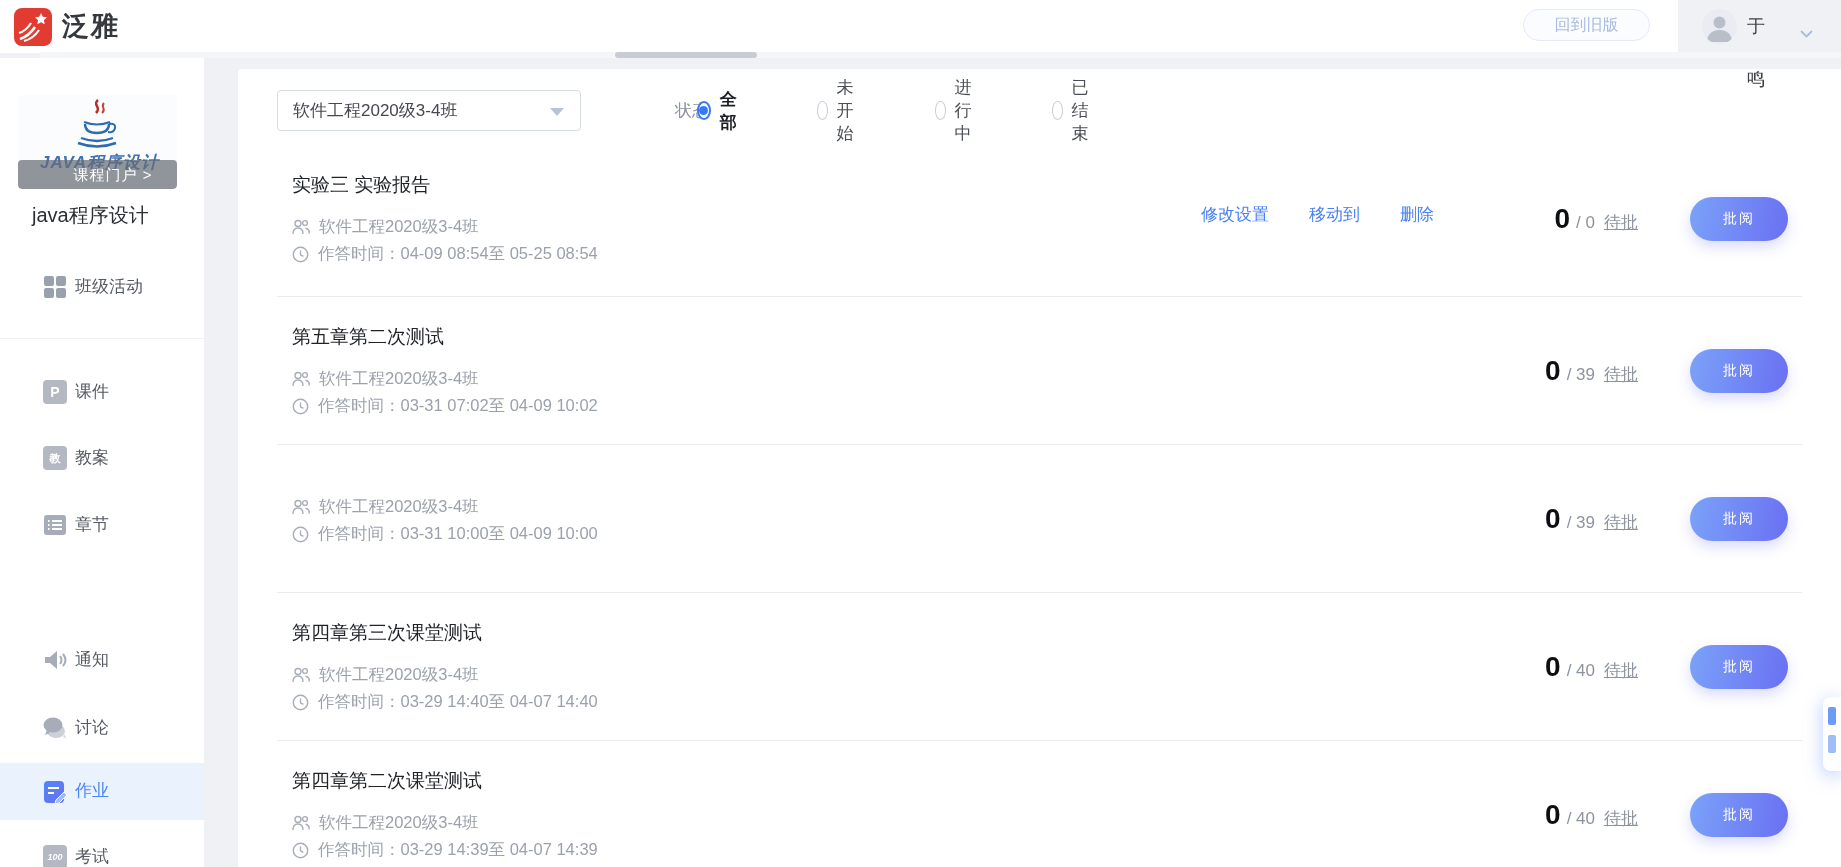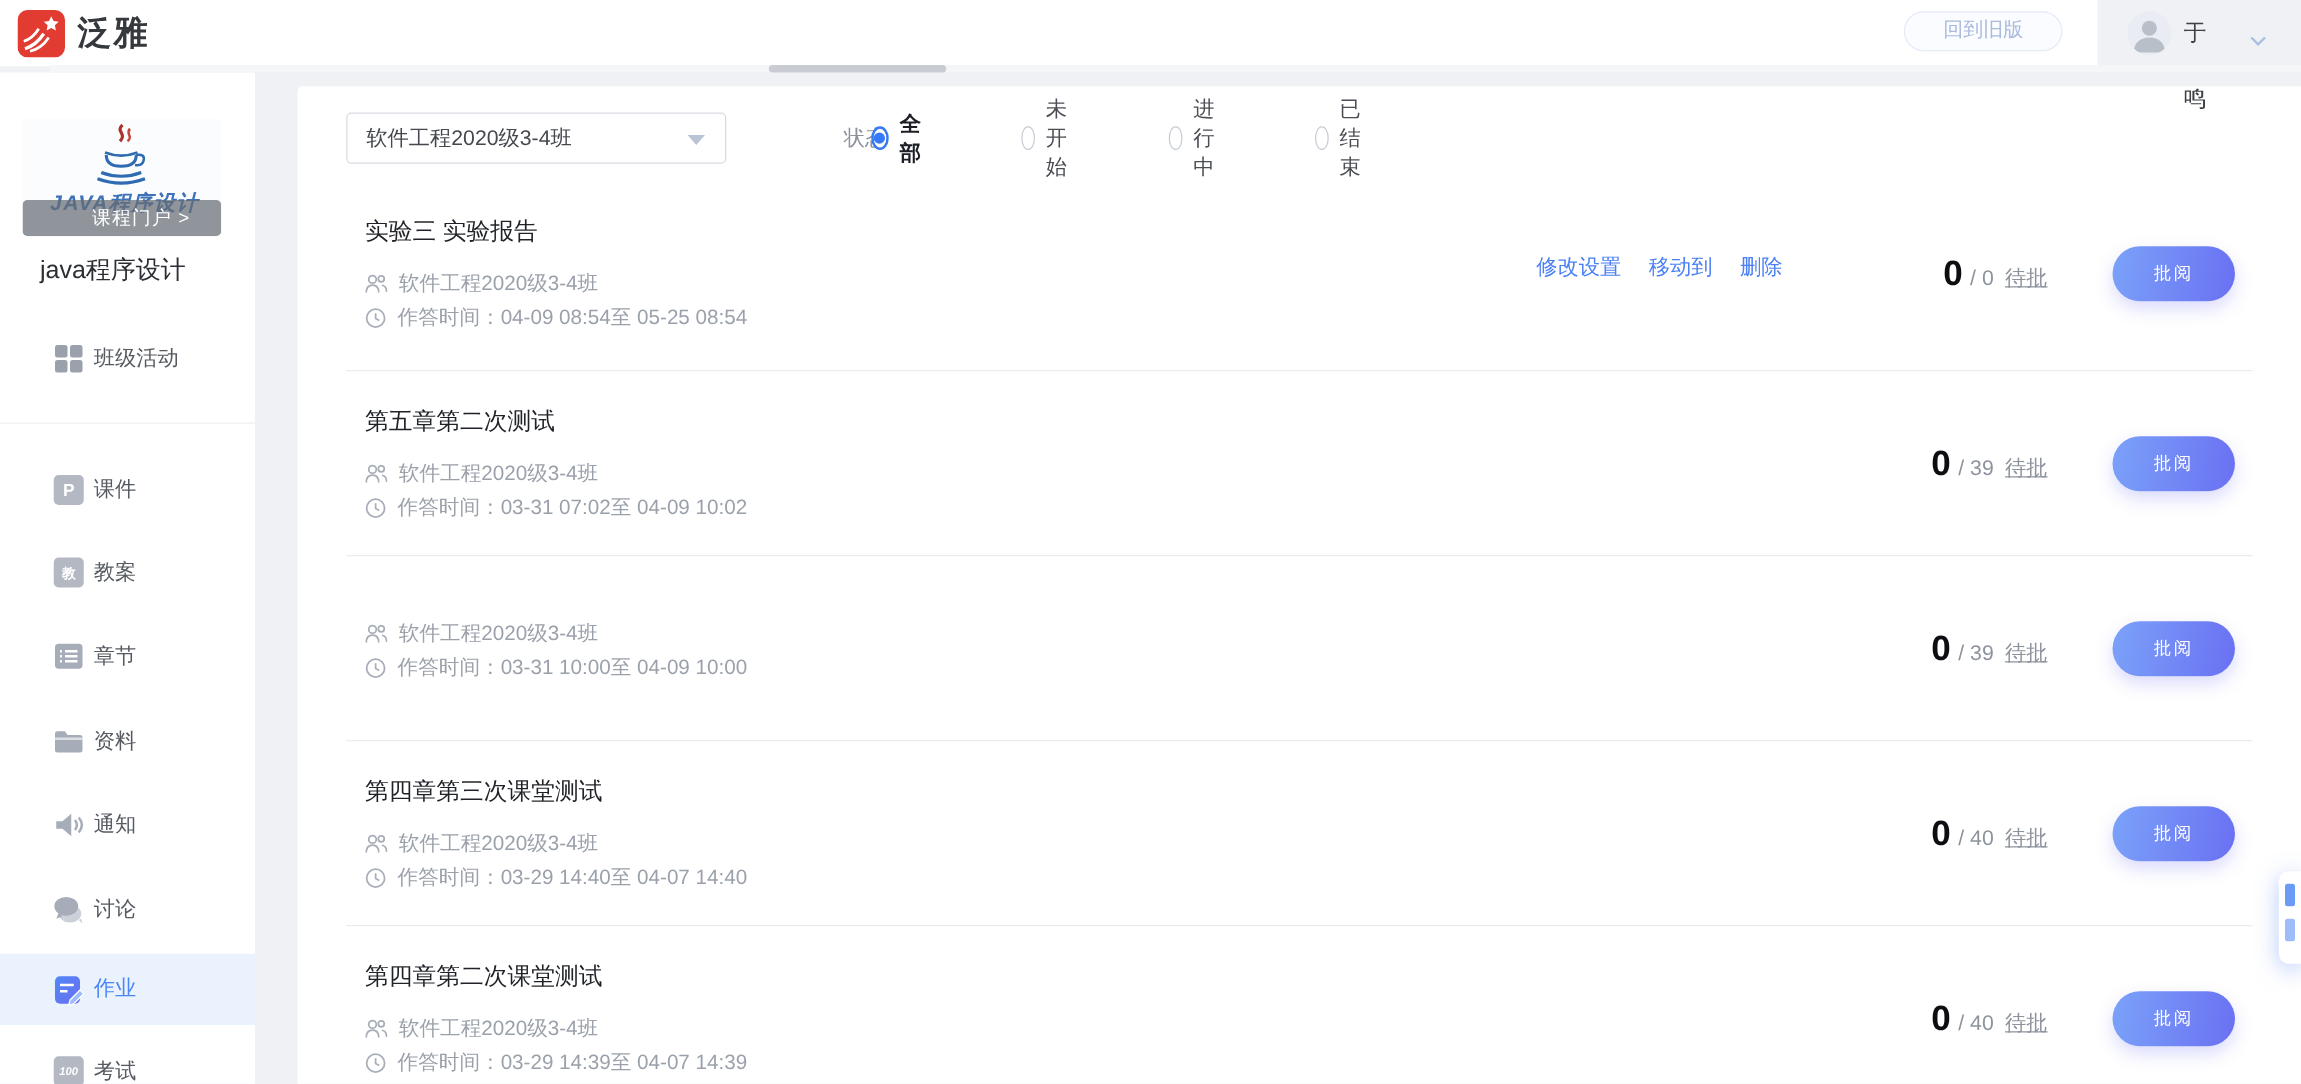--- a/index.html
+++ b/index.html
@@ -63,21 +63,21 @@
 
   
   .list { padding:0 39px; }
   .row { position:relative; height:148px; border-bottom:1px solid #ececef;
     display:flex; align-items:center; padding:0 14px 0 15px; }
   .row.first { height:166px; padding-top:10px; }
   .row-left { flex:1; display:flex; flex-direction:column; }
   .a-title { font-size:19px; color:#1f2227; font-weight:500; margin-bottom:14px; cursor:pointer; }
   .meta { display:flex; align-items:center; font-size:16.5px; color:#9ba1ab; height:23px; margin-top:4px; }
   .meta svg { margin-right:9px; }
-  .actions { position:absolute; left:952px; top:50%; transform:translateY(-50%); display:flex; gap:22px; }
+  .actions { position:absolute; left:924px; top:50%; transform:translateY(-50%); display:flex; gap:40px; }
   .act-link { font-size:17px; color:#4a80f6; cursor:pointer; text-decoration:none; }
   .stats { display:flex; align-items:baseline; justify-content:flex-end; width:160px; margin-right:52px; }
   .done { font-size:28px; font-weight:bold; color:#0c0e11; }
   .frac { font-size:17px; color:#8d939d; margin-left:6px; }
   .pend { font-size:17px; color:#8d939d; margin-left:9px;text-decoration:underline; }
   .review-btn { width:98px; height:44px; border:none; border-radius:22px; cursor:pointer;
     background:linear-gradient(100deg,#7ba2f9 0%,#6a70f2 100%); color:#fff; font-size:14px; letter-spacing:2px;
     font-family:inherit; box-shadow:0 6px 14px rgba(106,112,242,.25); }
 
   
@@ -174,29 +174,20 @@
             <line x1="9" y1="16" x2="19" y2="16"></line>
             <line x1="5" y1="8" x2="6.5" y2="8"></line>
             <line x1="5" y1="12" x2="6.5" y2="12"></line>
             <line x1="5" y1="16" x2="6.5" y2="16"></line>
           </g>
         </svg>
     </span>
     <span class="lb">章节</span>
   </div>
 
-  <div class="side-item" style="top:507px">
-    <span class="ic">
-      <svg width="24" height="24" viewBox="0 0 24 24">
-          <path d="M1 6 q0-2 2-2 h6 l2 3 h10 q2 0 2 2 v10 q0 2 -2 2 h-18 q-2 0 -2-2z" fill="#a6acb8"></path>
-          <rect x="1" y="9" width="22" height="2" fill="#fff" opacity=".6"></rect>
-        </svg>
-    </span>
-    <span class="lb">资料</span>
-  </div>
 
   <div class="side-item" style="top:574px">
     <span class="ic">
       <svg width="24" height="24" viewBox="0 0 24 24">
           <path d="M2 9 h5 l7-6 v18 l-7-6 h-5z" fill="#a6acb8"></path>
           <path d="M17 8 q3 4 0 8" stroke="#a6acb8" stroke-width="2" fill="none"></path>
           <path d="M20 6 q5 6 0 12" stroke="#a6acb8" stroke-width="2" fill="none"></path>
         </svg>
     </span>
     <span class="lb">通知</span>

